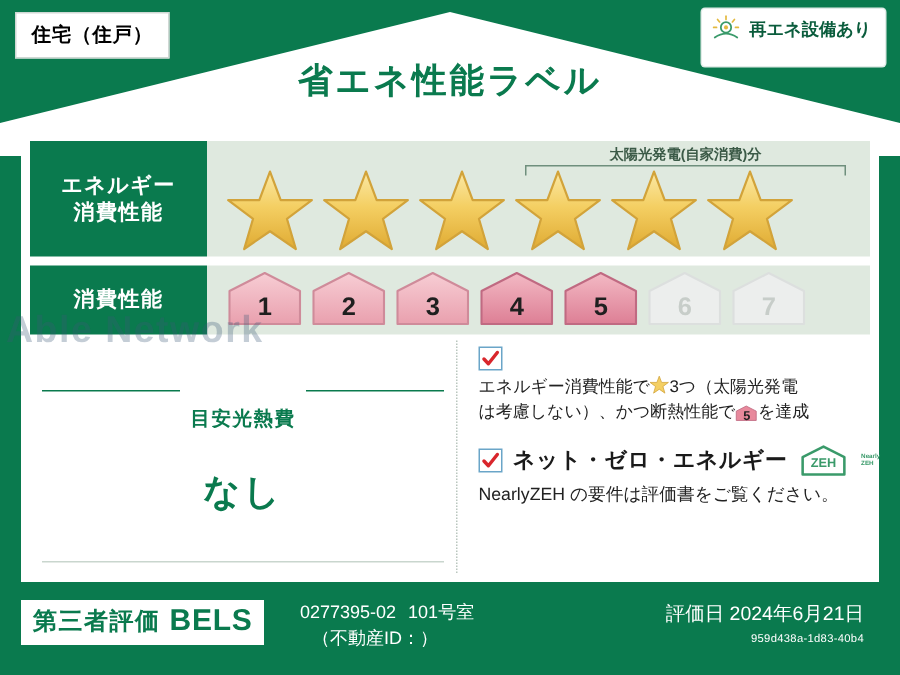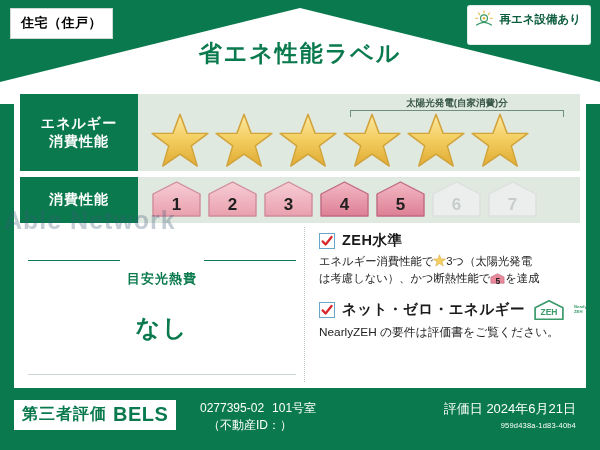--- a/index.html
+++ b/index.html
@@ -383,21 +383,20 @@
       </div>
 
       <div class="lower-right">
 
         <div class="chk-line">
           <span class="chk">
             <svg viewBox="0 0 16 16">
                 <path d="M3 8.4 L6.4 12 L13.2 3.4" fill="none" stroke="#d9262c" stroke-width="2.6" stroke-linecap="round" stroke-linejoin="round"></path>
               </svg>
           </span>
-          <span class="chk-title">ZEH水準</span>
         </div>
 
         <div class="desc">
           <span>エネルギー消費性能で</span><svg class="ico-star" viewBox="0 0 100 96">
               <polygon points="50,4 62,36 97,36 69,57 79,91 50,71 21,91 31,57 3,36 38,36" fill="#f4cf63" stroke="#d2a33a" stroke-width="4" stroke-linejoin="round"></polygon>
             </svg><span>3つ（太陽光発電</span><br>
           <span>は考慮しない）、かつ断熱性能で</span><span class="mini-grade"><svg viewBox="0 0 53 38">
                 <polygon points="3,36 3,14 26.5,2 50,14 50,36" fill="#e8899c" stroke="#c06a82" stroke-width="2" stroke-linejoin="round"></polygon>
               </svg><span>5</span></span><span>を達成</span>
         </div>

